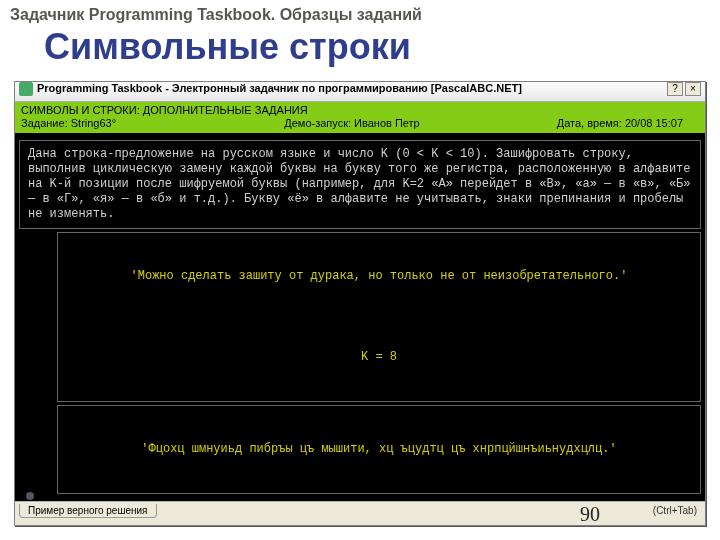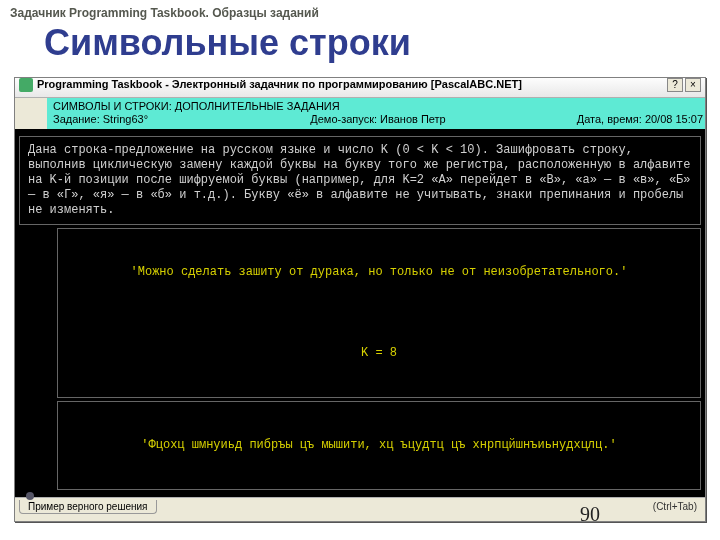--- a/index.html
+++ b/index.html
@@ -5,21 +5,21 @@
   * { box-sizing: border-box; margin: 0; padding: 0; }
   body {
     width: 720px;
     height: 540px;
     background: #fff;
     font-family: Arial, sans-serif;
     position: relative;
     overflow: hidden;
   }
   .breadcrumb {
-    font-size: 12px;
+    font-size: 16px;
     font-weight: bold;
     color: #55584f;
     padding: 6px 10px 2px 10px;
   }
   .page-title {
     color: #2f3d8f;
     font-size: 36px;
     font-weight: bold;
     font-family: Arial, sans-serif;
     padding: 0 0 8px 44px;
@@ -51,24 +51,23 @@
     width: 16px; height: 14px;
     border: 1px solid #888;
     background: #ece9d8;
     margin-left: 2px;
     font-size: 10px;
     line-height: 12px;
     text-align: center;
     cursor: pointer;
   }
   .info-bar {
-    background: #5eead4;
+    background: #84cc16;
     font-size: 11px;
-    padding: 2px 2px 4px 6px;
-    margin-left: 32px;
+    padding: 2px 22px 4px 6px;
   }
   .info-bar .row1 { padding-bottom: 1px; }
   .info-bar .row2 { display: flex; }
   .info-bar .task { flex: 0 0 170px; }
   .info-bar .demo { flex: 1; text-align: center; }
   .info-bar .date { flex: 0 0 170px; text-align: right; }
   .terminal {
     background: #000;
     padding: 4px 2px;
   }

